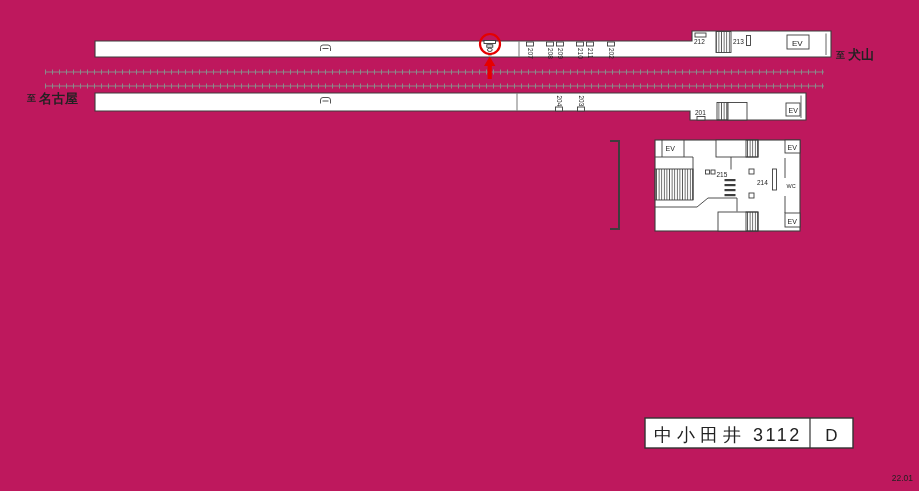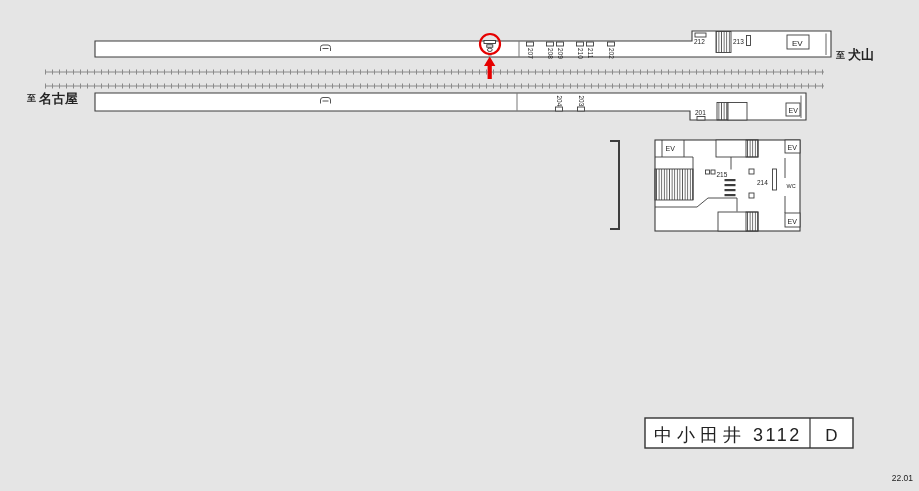--- a/index.html
+++ b/index.html
@@ -1,16 +1,16 @@
 <!DOCTYPE html>
 <html><head>
 <meta charset="utf-8">
 <style>
   html,body{margin:0;padding:0;background:#fff;}
-  #stage{position:relative;width:919px;height:491px;background:#e5e5e5;overflow:hidden;
+  #stage{position:relative;width:919px;height:491px;background:#be185d;overflow:hidden;
          font-family:"Liberation Sans","DejaVu Sans",sans-serif;}
   svg text{font-family:"Liberation Sans","DejaVu Sans",sans-serif;fill:#222;}
   .ln{stroke:#3d3d3d;fill:none;}
   .shape{stroke:#3d3d3d;fill:#ffffff;}
   .adbox{stroke:#3d3d3d;stroke-width:0.9;fill:#ffffff;}
   .hatch{stroke:#3d3d3d;stroke-width:0.9;fill:url(#vhatch);}
   .num{font-size:6.5px;}
 </style>
 </head>
 <body>

